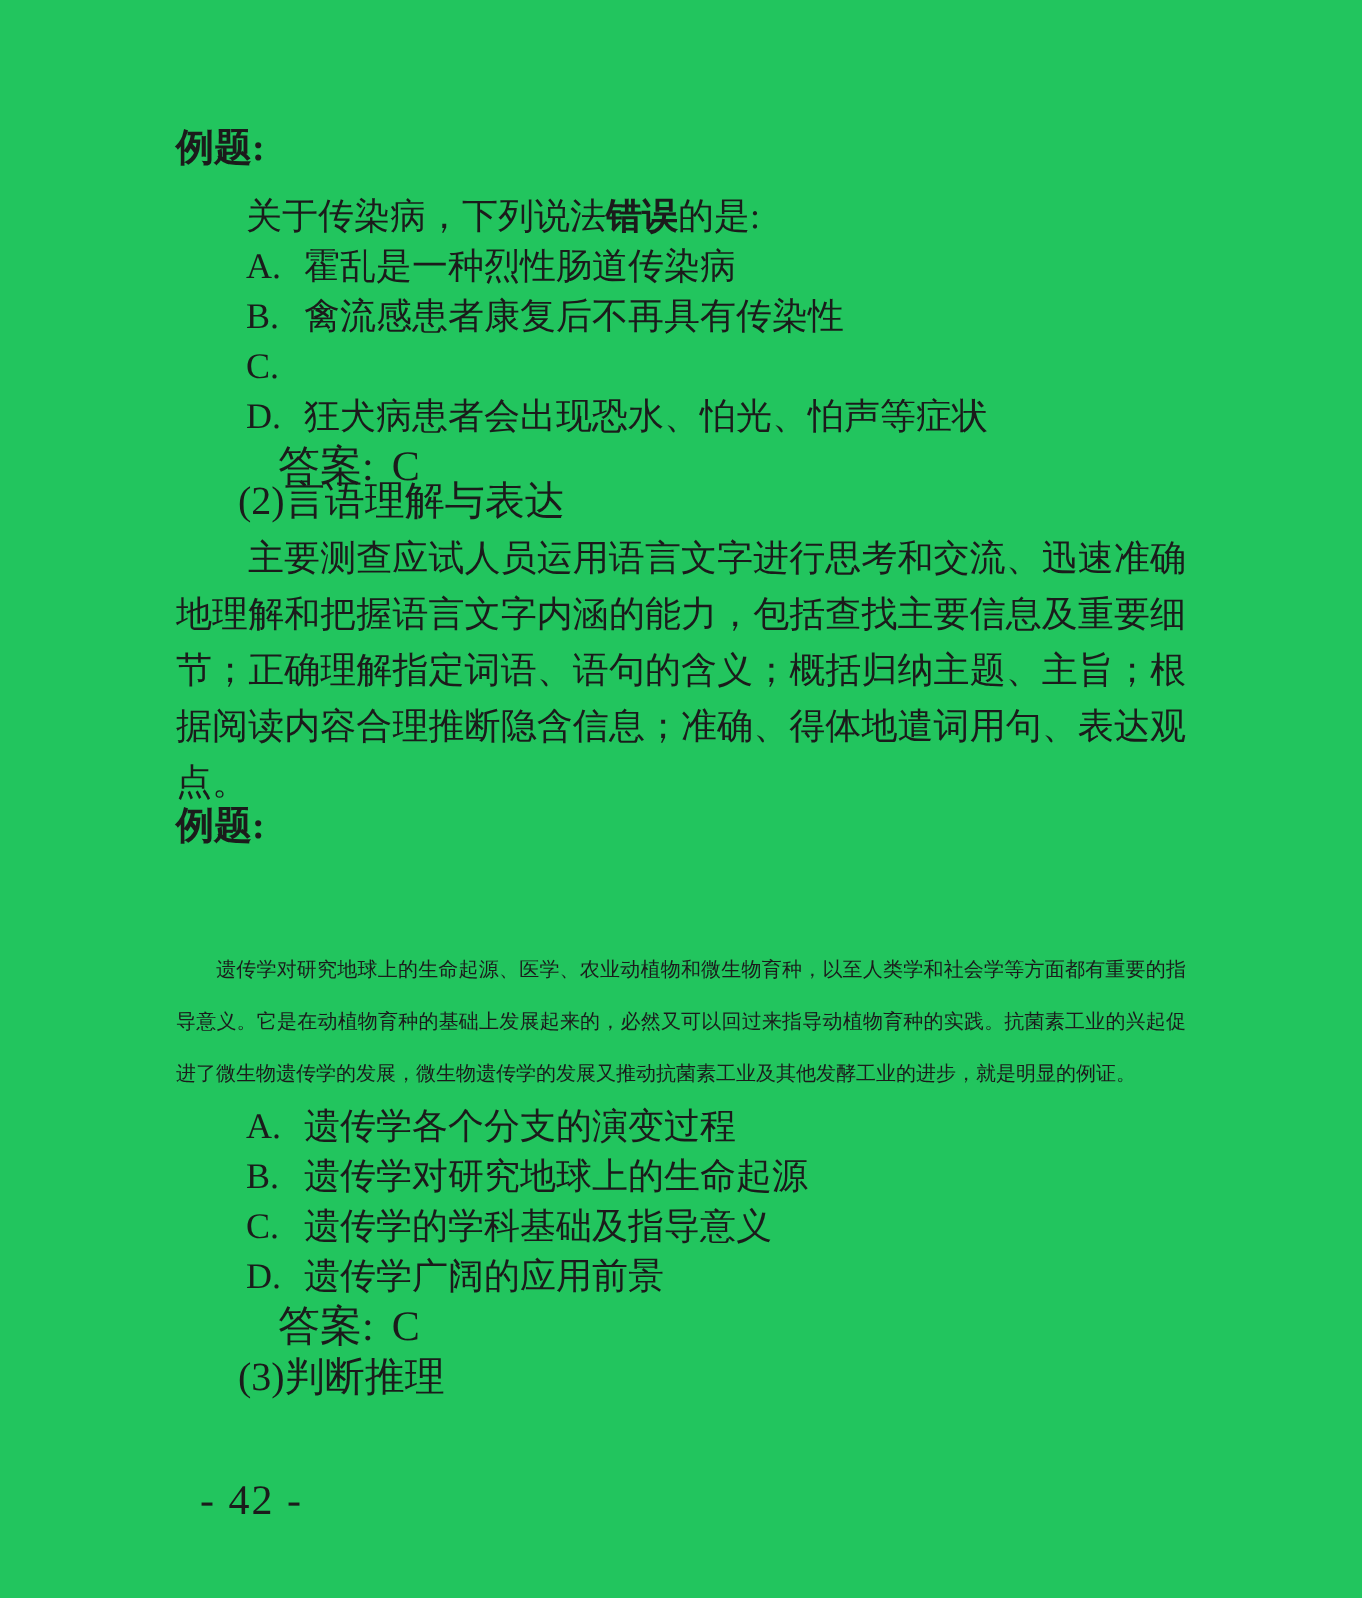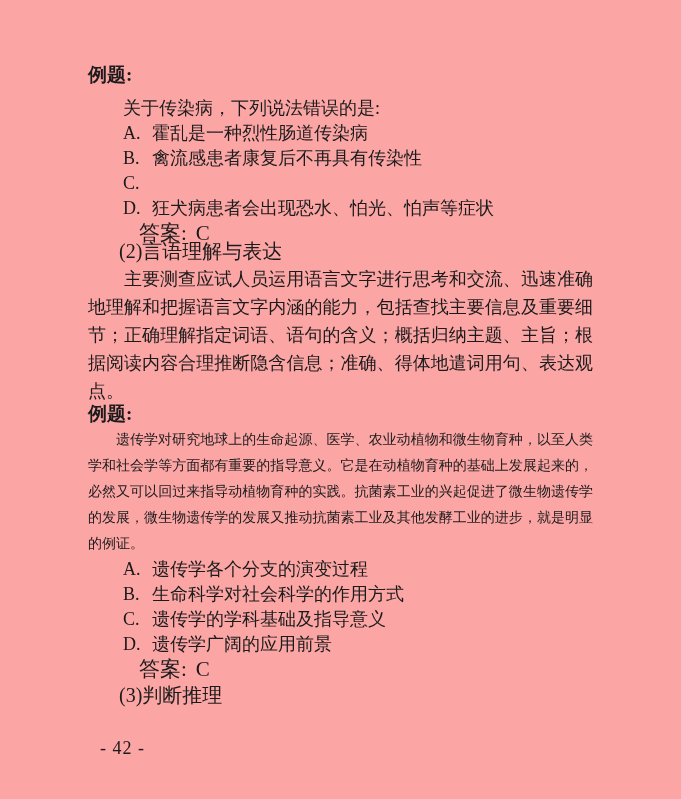--- a/index.html
+++ b/index.html
@@ -1,21 +1,21 @@
 <!DOCTYPE html>
 <html><head>
 <meta charset="utf-8">
 <style>
   html, body { margin: 0; padding: 0; background: #e8e8e8; }
   .page {
     position: relative;
     width: 681px;
     height: 799px;
     margin: 0 auto;
-    background: #fca5a5;
+    background: #22c55e;
     color: #1b1b1b;
     font-family: "Liberation Serif", "DejaVu Serif", serif;
     overflow: hidden;
   }
   .content {
     position: absolute;
     left: 88px;
     right: 88px;
     top: 62px;
   }
@@ -25,21 +25,21 @@
     line-height: 26px;
   }
   .ex-heading.second { margin-top: -4px; }
   .q-line {
     font-size: 18px;
     line-height: 25px;
     margin-left: 35px;
     margin-top: 8px;
   }
   .q-line.no-top { margin-top: 0; }
-  .q-line b { font-weight: normal; }
+  .q-line b { font-weight: bold; }
   .opt {
     display: flex;
     font-size: 18px;
     line-height: 25px;
     margin-left: 35px;
   }
   .opt .opt-label {
     width: 29px;
     flex: 0 0 29px;
   }
@@ -56,30 +56,31 @@
     margin-left: 31px;
   }
   .sec-heading.first { margin-top: -8px; }
   .para-main {
     font-size: 18px;
     line-height: 28px;
     text-align: justify;
     text-indent: 2em;
   }
   .para-passage {
-    font-size: 14px;
+    font-size: 10px;
     line-height: 26px;
     text-align: justify;
     text-indent: 2em;
+    margin-top: 46px;
   }
   .footer-pagenum {
     position: absolute;
     left: 100px;
     top: 738px;
-    font-size: 18px;
+    font-size: 21px;
     letter-spacing: 1px;
     text-align: center;
   }
 </style>
 </head>
 <body>
 
 <div class="page">
   <div class="content">
 
@@ -115,21 +116,21 @@
 
     <div class="para-passage">遗传学对研究地球上的生命起源、医学、农业动植物和微生物育种，以至人类学和社会学等方面都有重要的指导意义。它是在动植物育种的基础上发展起来的，必然又可以回过来指导动植物育种的实践。抗菌素工业的兴起促进了微生物遗传学的发展，微生物遗传学的发展又推动抗菌素工业及其他发酵工业的进步，就是明显的例证。</div>
 
 
     <div class="opt">
       <span class="opt-label">A.</span>
       <span class="opt-text">遗传学各个分支的演变过程</span>
     </div>
     <div class="opt">
       <span class="opt-label">B.</span>
-      <span class="opt-text">生命科学对社会科学的作用方式</span>
+      <span class="opt-text">遗传学对研究地球上的生命起源</span>
     </div>
     <div class="opt">
       <span class="opt-label">C.</span>
       <span class="opt-text">遗传学的学科基础及指导意义</span>
     </div>
     <div class="opt">
       <span class="opt-label">D.</span>
       <span class="opt-text">遗传学广阔的应用前景</span>
     </div>
 

